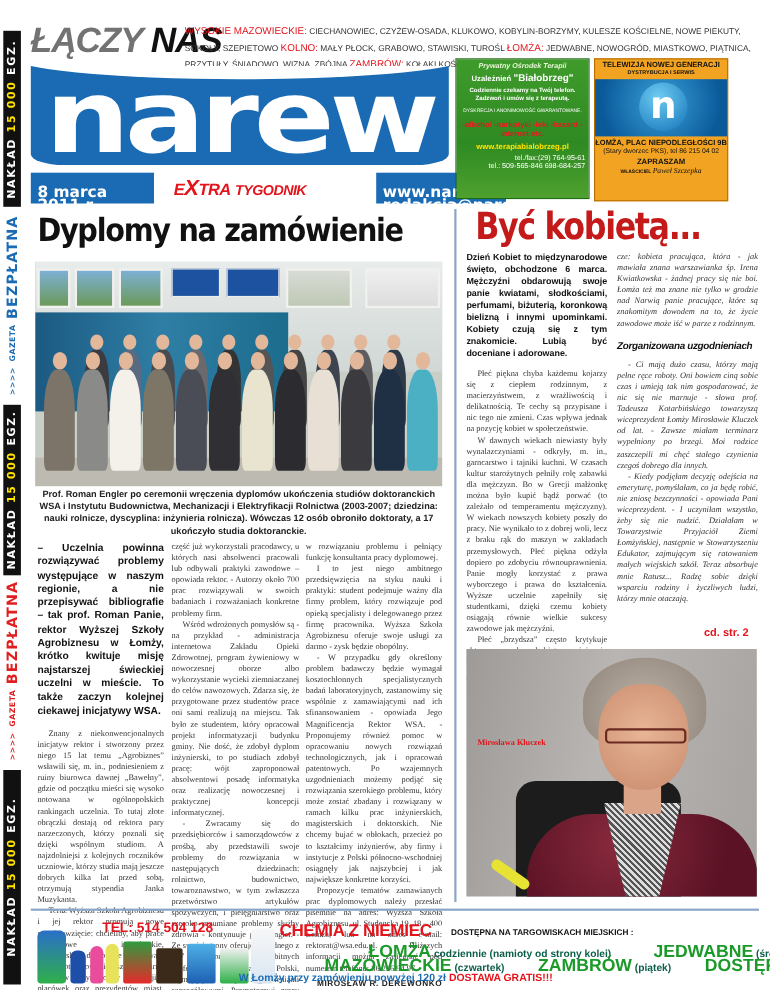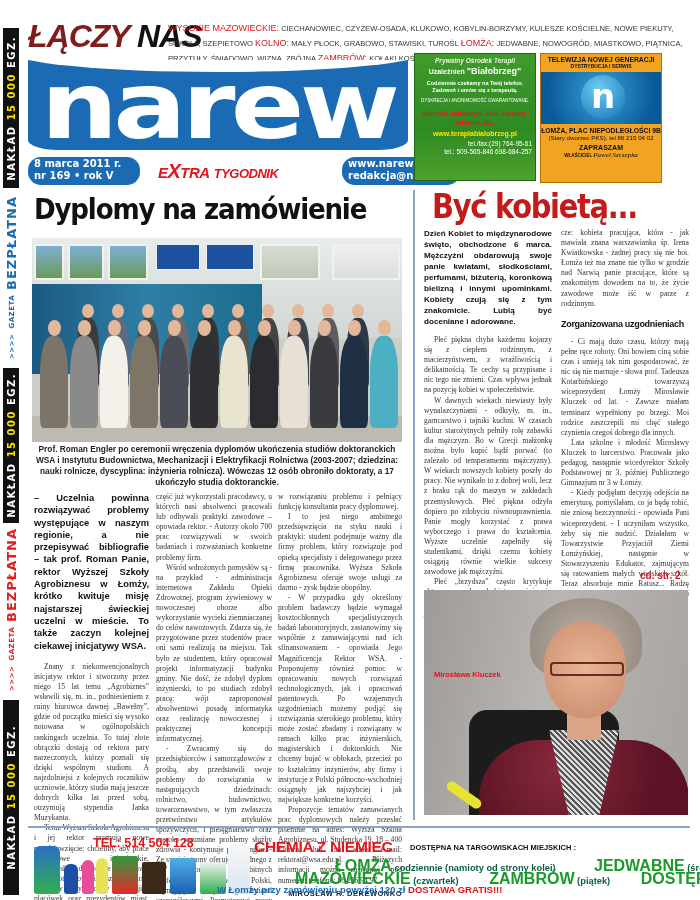--- a/index.html
+++ b/index.html
@@ -13,31 +13,31 @@
   .vseg.dark { background: #111; color: #fff; }
   .vseg.dark .y { color: #ffe400; }
   .vseg.light span { color: #1a6bb3; }
   .vseg.light.red span { color: #e02020; }
   .vseg .big { font-size: 13px; letter-spacing: 1px; }
   .vseg .small { font-size: 7px; letter-spacing: 0.5px; }
 
   
   #top { position: absolute; left: 28px; top: 18px; width: 670px; height: 36px; }
   #laczy { position: absolute; left: 0; top: 0; font-family: "Liberation Sans", sans-serif; font-weight: bold; font-style: italic; font-size: 32px; letter-spacing: -1px; line-height: 36px; }
-  #laczy .r { color: #7f1d1d; }
+  #laczy .r { color: #737373; }
   #laczy .k { color: #111; }
   #towns { position: absolute; left: 140px; top: 3px; width: 530px; font-family: "Liberation Sans", sans-serif; font-size: 7.6px; line-height: 15px; color: #333; text-transform: uppercase; }
   #towns .reg { color: #e3141b; font-size: 9px; }
 
   
   #mast { position: absolute; left: 28px; top: 60px; width: 380px; height: 125px; }
   #logo-band { position: absolute; left: 0; top: 0; width: 380px; height: 90px; background: #1a6bb3; border-radius: 0 0 30px 30px / 0 0 10px 10px; overflow: hidden; }
   #logo-band:before { content: ""; position: absolute; left: -20px; right: -20px; top: -30px; height: 42px; background: #fff; border-radius: 50%; }
   #logo { position: absolute; left: 0; top: 2px; width: 380px; text-align: center; font-family: "DejaVu Sans", sans-serif; font-weight: bold; font-size: 92px; letter-spacing: -4px; color: #fff; line-height: 90px; transform: scaleX(1.18); }
-  .mbox { position: absolute; top: 97px; height: 28px; background: #1a6bb3; color: #fff; font-family: "DejaVu Sans", sans-serif; font-weight: bold; font-size: 10px; line-height: 12px; padding: 1px 6px; border-radius: 13px; }
+  .mbox { position: absolute; top: 97px; height: 28px; background: #1a6bb3; color: #fff; font-family: "DejaVu Sans", sans-serif; font-weight: bold; font-size: 14px; line-height: 12px; padding: 12px 6px; }
   #mbox-date { left: 0; width: 112px; }
   #mbox-web { left: 268px; width: 118px; margin-left: 46px; }
   #extra { position: absolute; left: 130px; top: 100px; font-family: "Liberation Sans", sans-serif; font-weight: bold; font-style: italic; color: #e3141b; font-size: 15px; letter-spacing: -0.5px; }
   #extra .x { font-size: 20px; }
   #extra .t { font-size: 13px; margin-left: 4px; }
 
   
   #ad-green { position: absolute; left: 414px; top: 53px; width: 122px; height: 128px; background: linear-gradient(#3f9b2a, #2e8a22 60%, #4ea12e); border: 1px solid #1e6b14; color: #fff; text-align: center; font-family: "Liberation Sans", sans-serif; padding: 3px; }
   #ad-green .l1 { font-size: 6.5px; font-style: italic; font-weight: bold; color: #e9f6d8; }
   #ad-green .l2 { font-size: 7px; font-weight: bold; margin-top: 2px; }
@@ -79,35 +79,35 @@
   
   .col { position: absolute; font-size: 7.6px; line-height: 10.1px; text-align: justify; color: #333; hyphens: auto; }
   .col p { text-indent: 10px; }
   .lead { font-family: "Liberation Sans", sans-serif; font-weight: bold; font-size: 9.3px; line-height: 12.3px; color: #111; text-align: justify; margin-bottom: 10px; }
   .lead-r { font-family: "Liberation Sans", sans-serif; font-weight: bold; font-size: 8.1px; line-height: 11px; color: #111; text-align: justify; margin-bottom: 8px; }
   #colL1 { left: 34px; top: 492px; width: 115px; }
   #colL2 { left: 156px; top: 492px; width: 116px; }
   #colL3 { left: 278px; top: 492px; width: 124px; }
   #author { font-family: "Liberation Sans", sans-serif; font-weight: bold; font-size: 7.5px; letter-spacing: 0.5px; text-align: right; margin-top: 3px; color: #222; }
   #colR1 { left: 424px; top: 228px; width: 128px; }
-  #colR2 { left: 561px; top: 228px; width: 128px; }
+  #colR2 { left: 561px; top: 228px; width: 128px; font-style: italic; }
   .sub { font-family: "Liberation Sans", sans-serif; font-weight: bold; font-size: 9px; color: #111; margin: 10px 0 8px; letter-spacing: -0.3px; }
   #cont { position: absolute; left: 640px; top: 570px; font-family: "Liberation Sans", sans-serif; font-weight: bold; color: #e3141b; font-size: 10px; }
 
   
   #portrait { position: absolute; left: 424px; top: 590px; width: 264px; height: 225px; overflow: hidden; background: linear-gradient(100deg, #9d9a97, #b8b5b2 45%, #a6a3a0); }
   #portrait .chair { position: absolute; left: 45px; top: 120px; width: 150px; height: 110px; background: #1c1c1c; border-radius: 18px 18px 0 0; }
   #portrait .body { position: absolute; left: 55px; top: 150px; width: 210px; height: 90px; background: radial-gradient(circle at 40% 30%, #8a2a3e, #5a1224 70%); border-radius: 60px 60px 0 0; }
   #portrait .collar { position: absolute; left: 125px; top: 140px; width: 70px; height: 90px; background: repeating-linear-gradient(45deg, #ddd 0 2px, #555 2px 4px); clip-path: polygon(0 0, 100% 0, 70% 100%, 30% 100%); }
   #portrait .neck { position: absolute; left: 143px; top: 110px; width: 34px; height: 40px; background: #d9a488; }
   #portrait .face { position: absolute; left: 120px; top: 32px; width: 82px; height: 96px; border-radius: 45% 45% 48% 48%; background: radial-gradient(circle at 50% 45%, #e7b596, #c98a6c); }
   #portrait .hair { position: absolute; left: 106px; top: 8px; width: 112px; height: 82px; border-radius: 50% 50% 35% 35%; background: radial-gradient(circle at 50% 60%, #bdb3a8, #8d8378); }
   #portrait .glasses { position: absolute; left: 126px; top: 72px; width: 74px; height: 14px; border: 2px solid #6b2a20; border-radius: 4px; }
   #portrait .pen { position: absolute; left: 20px; top: 200px; width: 40px; height: 10px; background: #e8e235; transform: rotate(35deg); border-radius: 5px; }
-  #portrait-label { position: absolute; left: 434px; top: 670px; font-family: Liberation Sans, sans-serif; font-weight: bold; font-size: 7.5px; color: #e3141b; }
+  #portrait-label { position: absolute; left: 434px; top: 670px; font-family: Liberation Serif, serif; font-weight: bold; font-size: 7.5px; color: #e3141b; }
 
   
   #hrule { position: absolute; left: 28px; top: 826px; width: 662px; height: 2px; background: #8aa6c7; }
   #bottom-ad { position: absolute; left: 32px; top: 832px; width: 670px; height: 64px; }
   .bottle { position: absolute; bottom: 2px; border-radius: 6px 6px 3px 3px; }
   #tel { position: absolute; left: 61px; top: 4px; font-family: "Liberation Sans", sans-serif; font-weight: bold; font-size: 12.5px; color: #e3141b; }
   #chemia { position: absolute; left: 222px; top: 6px; font-family: "Liberation Sans", sans-serif; font-weight: bold; font-size: 15.5px; color: #e3141b; letter-spacing: -0.3px; }
   #dostepna { position: absolute; left: 378px; top: 11px; font-family: "Liberation Sans", sans-serif; font-weight: bold; font-size: 7.5px; color: #111; }
   .bline { position: absolute; font-family: "Liberation Sans", sans-serif; font-weight: bold; font-size: 9.3px; color: #0d5f2f; white-space: nowrap; }
   .bline .g { color: #1b9a2a; font-size: 16px; margin-left: 28px; }
@@ -282,21 +282,20 @@
 <div class="col" id="colR1">
   <div class="lead-r">Dzień Kobiet to międzynarodowe święto, obchodzone 6 marca. Mężczyźni obdarowują swoje panie kwiatami, słodkościami, perfumami, biżuterią, koronkową bielizną i innymi upominkami. Kobiety czują się z tym znakomicie. Lubią być doceniane i adorowane.</div>
   <p>Płeć piękna chyba każdemu kojarzy się z ciepłem rodzinnym, z macierzyństwem, z wrażliwością i delikatnością. Te cechy są przypisane i nic tego nie zmieni. Czas wpływa jednak na pozycję kobiet w społeczeństwie.</p>
   <p>W dawnych wiekach niewiasty były wynalazczyniami - odkryły, m. in., garncarstwo i tajniki kuchni. W czasach kultur starożytnych pełniły rolę zabawki dla mężczyzn. Bo w Grecji małżonkę można było kupić bądź porwać (to zależało od temperamentu mężczyzny). W wiekach nowszych kobiety poszły do pracy. Nie wynikało to z dobrej woli, lecz z braku rąk do maszyn w zakładach przemysłowych. Płeć piękna odżyła dopiero po zdobyciu równouprawnienia. Panie mogły korzystać z prawa wyborczego i prawa do kształcenia. Wyższe uczelnie zapełniły się studentkami, dzięki czemu kobiety osiągają równie wielkie sukcesy zawodowe jak mężczyźni.</p>
   <p>Płeć „brzydsza” często krytykuje aktywne zawodowo kobiety, uważając, że zaniedbują przez to inne sfery życia, takie jak dom. Nazywają je zagorzałymi feministkami. Jednak pomiędzy skrajnym feminizmem a typową matką Polką jest coś jesz-</p>
 </div>
 <div class="col" id="colR2">
   <p style="text-indent:0">cze: kobieta pracująca, która - jak mawiała znana warszawianka śp. Irena Kwiatkowska - żadnej pracy się nie boi. Łomża też ma znane nie tylko w grodzie nad Narwią panie pracujące, które są znakomitym dowodem na to, że życie zawodowe może iść w parze z rodzinnym.</p>
   <div class="sub">Zorganizowana uzgodnieniach</div>
   <p>- Ci mają dużo czasu, którzy mają pełne ręce roboty. Oni bowiem ciną sobie czas i umieją tak nim gospodarować, że nic się nie marnuje - słowa prof. Tadeusza Kotarbińskiego towarzyszą wiceprezydent Łomży Mirosławie Kluczek od lat. - Zawsze miałam terminarz wypełniony po brzegi. Moi rodzice zaszczepili mi chęć stałego czynienia czegoś dobrego dla innych.</p>
-  <p>Lata szkolne i młodość Mirosławy Kluczek to harcerstwo. Pracowała jako pedagog, następnie wicedyrektor Szkoły Podstawowej nr 3, później Publicznego Gimnazjum nr 3 w Łomży.</p>
   <p>- Kiedy podjęłam decyzję odejścia na emeryturę, pomyślałam, co ja będę robić, nie zniosę bezczynności - opowiada Pani wiceprezydent. - I uczyniłam wszystko, żeby się nie nudzić. Działałam w Towarzystwie Przyjaciół Ziemi Łomżyńskiej, następnie w Stowarzyszeniu Edukator, zajmującym się ratowaniem małych wiejskich szkół. Teraz absorbuje mnie Ratusz... Radzę sobie dzięki wsparciu rodziny i życzliwych ludzi, którzy mnie otaczają.</p>
 </div>
 <div id="cont">cd. str. 2</div>
 
 <div id="portrait">
   <div class="chair"></div>
   <div class="body"></div>
   <div class="collar"></div>
   <div class="neck"></div>
   <div class="hair"></div>

